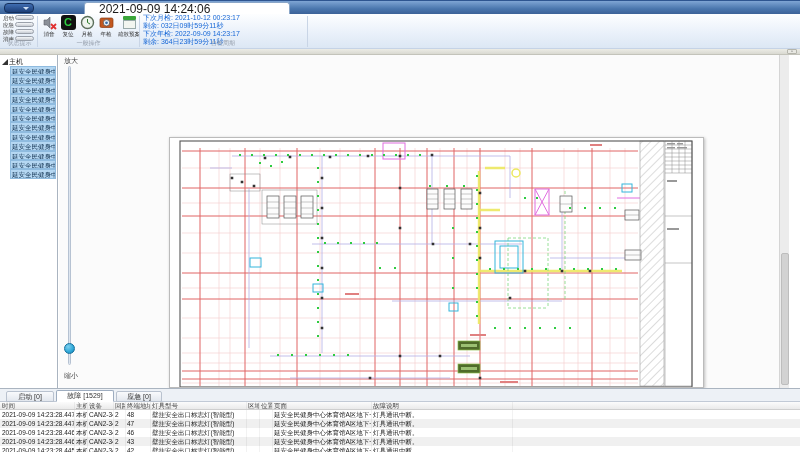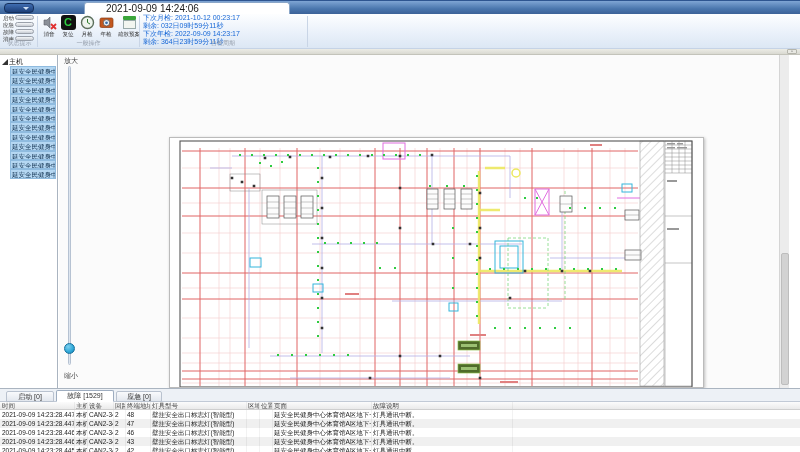--- a/index.html
+++ b/index.html
@@ -8,21 +8,21 @@
 
   
   .titlebar { position:absolute; left:0; top:0; width:800px; height:14px;
     background:linear-gradient(#7fa5d4,#4a76ad 60%,#3c6298); border-top:1px solid #2e5590; }
   .app-button { position:absolute; left:4px; top:2px; width:30px; height:10px; border-radius:4px;
     background:linear-gradient(#3f6db1,#1d3f78); border:1px solid #16305c; cursor:pointer; }
   .app-glyph { position:absolute; right:4px; top:3px; width:0; height:0;
     border-left:3px solid transparent; border-right:3px solid transparent; border-top:3px solid #cfe0f5; }
   .title-tab { position:absolute; left:84px; top:1px; width:206px; height:13px; background:#fff;
     border:1px solid #8aa6c8; border-bottom:none; border-radius:3px 3px 0 0;
-    font-size:10px; line-height:12px; color:#1a1a1a; padding-left:21px; }
+    font-size:12px; line-height:12px; color:#1a1a1a; padding-left:14px; }
 
   
   .ribbon { position:absolute; left:0; top:14px; width:800px; height:35px;
     background:linear-gradient(#fdfeff,#eaf1fa 55%,#dce7f4); border-bottom:1px solid #c5d3e6; }
   .vsep { position:absolute; top:2px; height:31px; width:1px; background:#c9d5e6; }
   .group-label { position:absolute; bottom:1px; left:0; right:0; text-align:center; font-size:6px; color:#97a0ad; }
   .grp { position:absolute; top:0; height:35px; }
   .grp-status { left:2px; width:35px; }
   .ind-row { position:absolute; left:0; height:6px; }
   .ind-label { position:absolute; left:1px; top:0; font-size:5.5px; color:#333; line-height:6px; }

